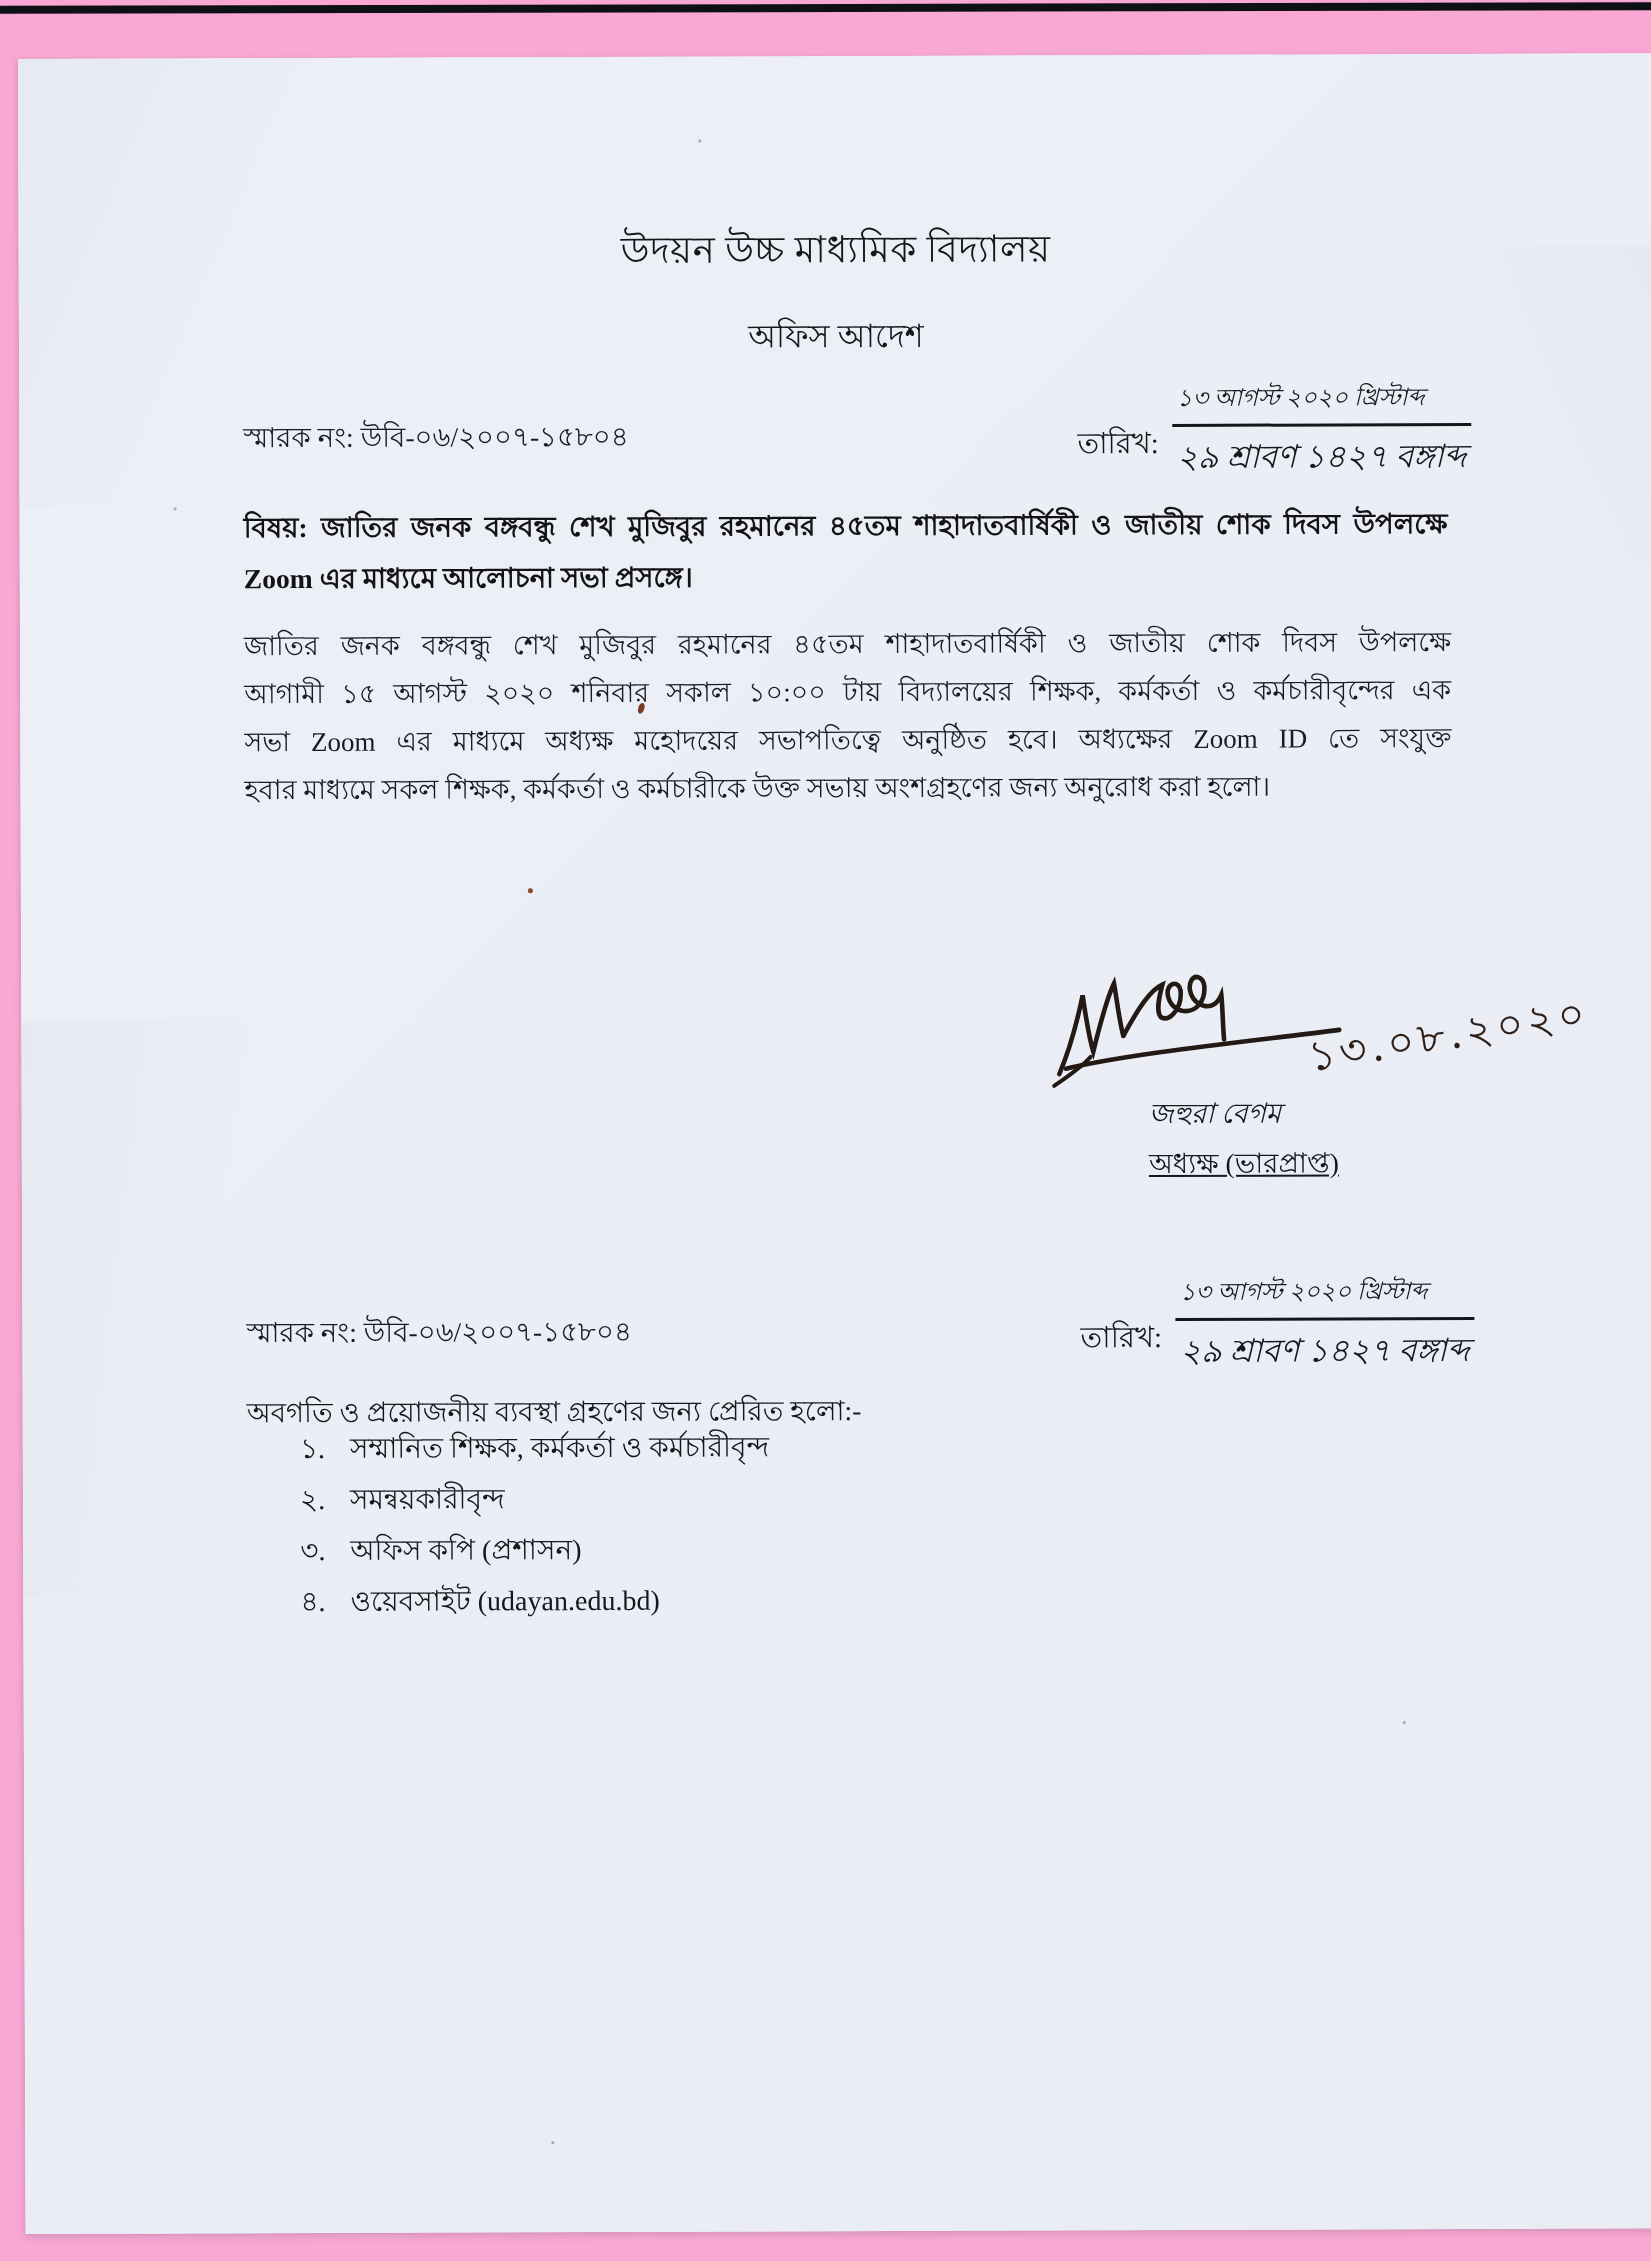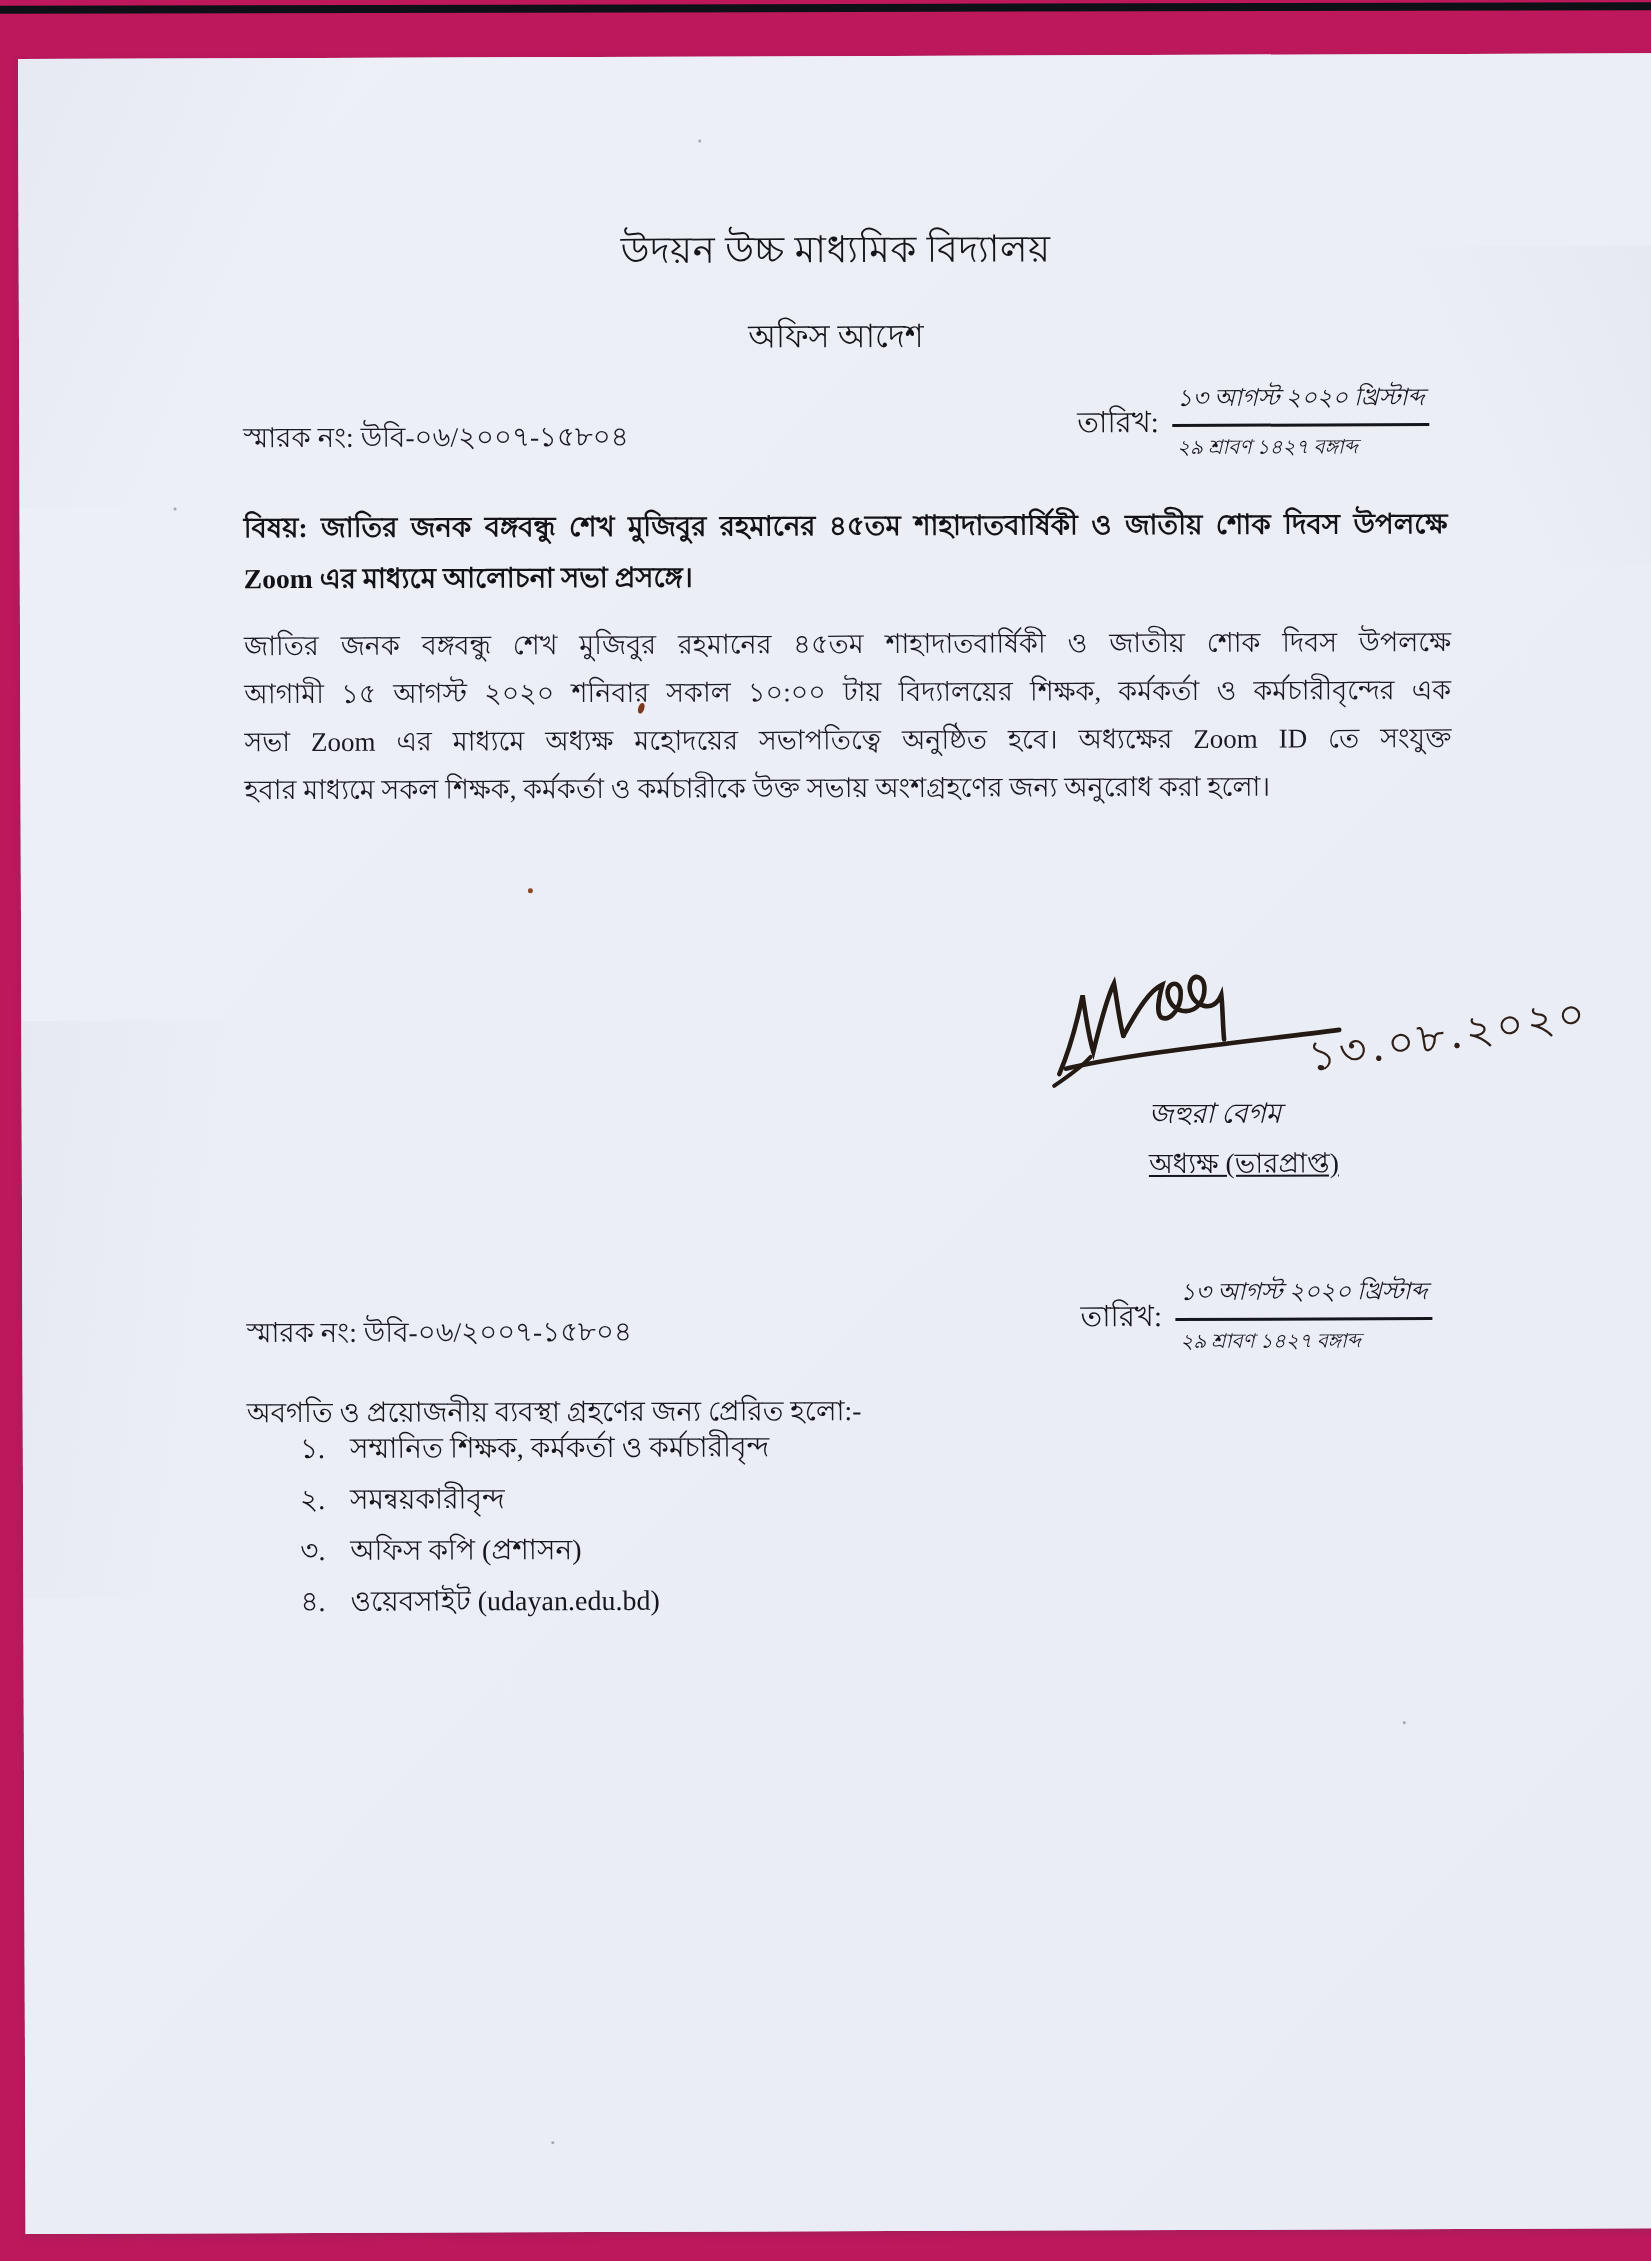--- a/index.html
+++ b/index.html
@@ -4,21 +4,21 @@
 <style>
   html,body{margin:0;padding:0;}
   body{
     width:1652px;height:2261px;
     background:#f7f7f4;
     font-family:"Liberation Serif","DejaVu Serif",serif;
     color:#16161d;
     overflow:hidden;
     position:relative;
   }
-  .scan{position:absolute;inset:0;overflow:hidden;background:#be185d;}
+  .scan{position:absolute;inset:0;overflow:hidden;background:#f9a8d4;}
   .lid-strip{
     position:absolute;left:-6.4px;top:3.8px;width:1667px;height:8.3px;
     background:#0d1014;transform:rotate(-0.12deg);
   }
   .paper{
     position:absolute;left:18px;top:59px;width:1634px;height:2175px;
     background:linear-gradient(135deg,#eef0f8 0%,#ecEEf6 40%,#eaecf5 100%);
     background-color:#edeff7;
     transform:rotate(-0.2deg);transform-origin:top left;
     box-shadow:0 3.2px 9px rgba(60,60,80,0.18), -1.9px 0 3.8px rgba(60,60,80,0.06);
@@ -43,21 +43,21 @@
   .memo-1{top:359px;}
   .memo-2{top:1254px;}
 
   .dateblock{position:absolute;left:1058px;display:flex;align-items:center;gap:13px;}
   .dateblock.d1{top:324px;}
   .dateblock.d2{top:1218px;}
   .date-label{font-size:29px;align-self:flex-end;padding-bottom:16.7px;}
   .datecol{display:flex;flex-direction:column;}
   .date-top{font-size:24px;font-style:italic;padding:0 5.1px 5.1px 5.1px;}
   .date-rule{width:100%;height:2.6px;background:#15151c;}
-  .date-bottom{font-size:20px;font-style:italic;padding:5.1px 5.1px 0 5.1px;}
+  .date-bottom{font-size:32px;font-style:italic;padding:5.1px 5.1px 0 5.1px;}
 
   .subject{position:absolute;left:224px;top:444px;width:1204px;font-weight:bold;font-size:27.6px;line-height:51px;color:#121218;}
   .subject .jl{text-align:justify;text-align-last:justify;}
   .subject .ll{text-align:left;}
 
   .bodytext{position:absolute;left:224px;top:564px;width:1207px;font-size:27px;line-height:48px;color:#1a1a22;}
   .bodytext .jl{text-align:justify;text-align-last:justify;}
   .bodytext .ll{text-align:left;}
 
   .sig-svg{position:absolute;left:1026px;top:893px;width:301px;height:144px;}

